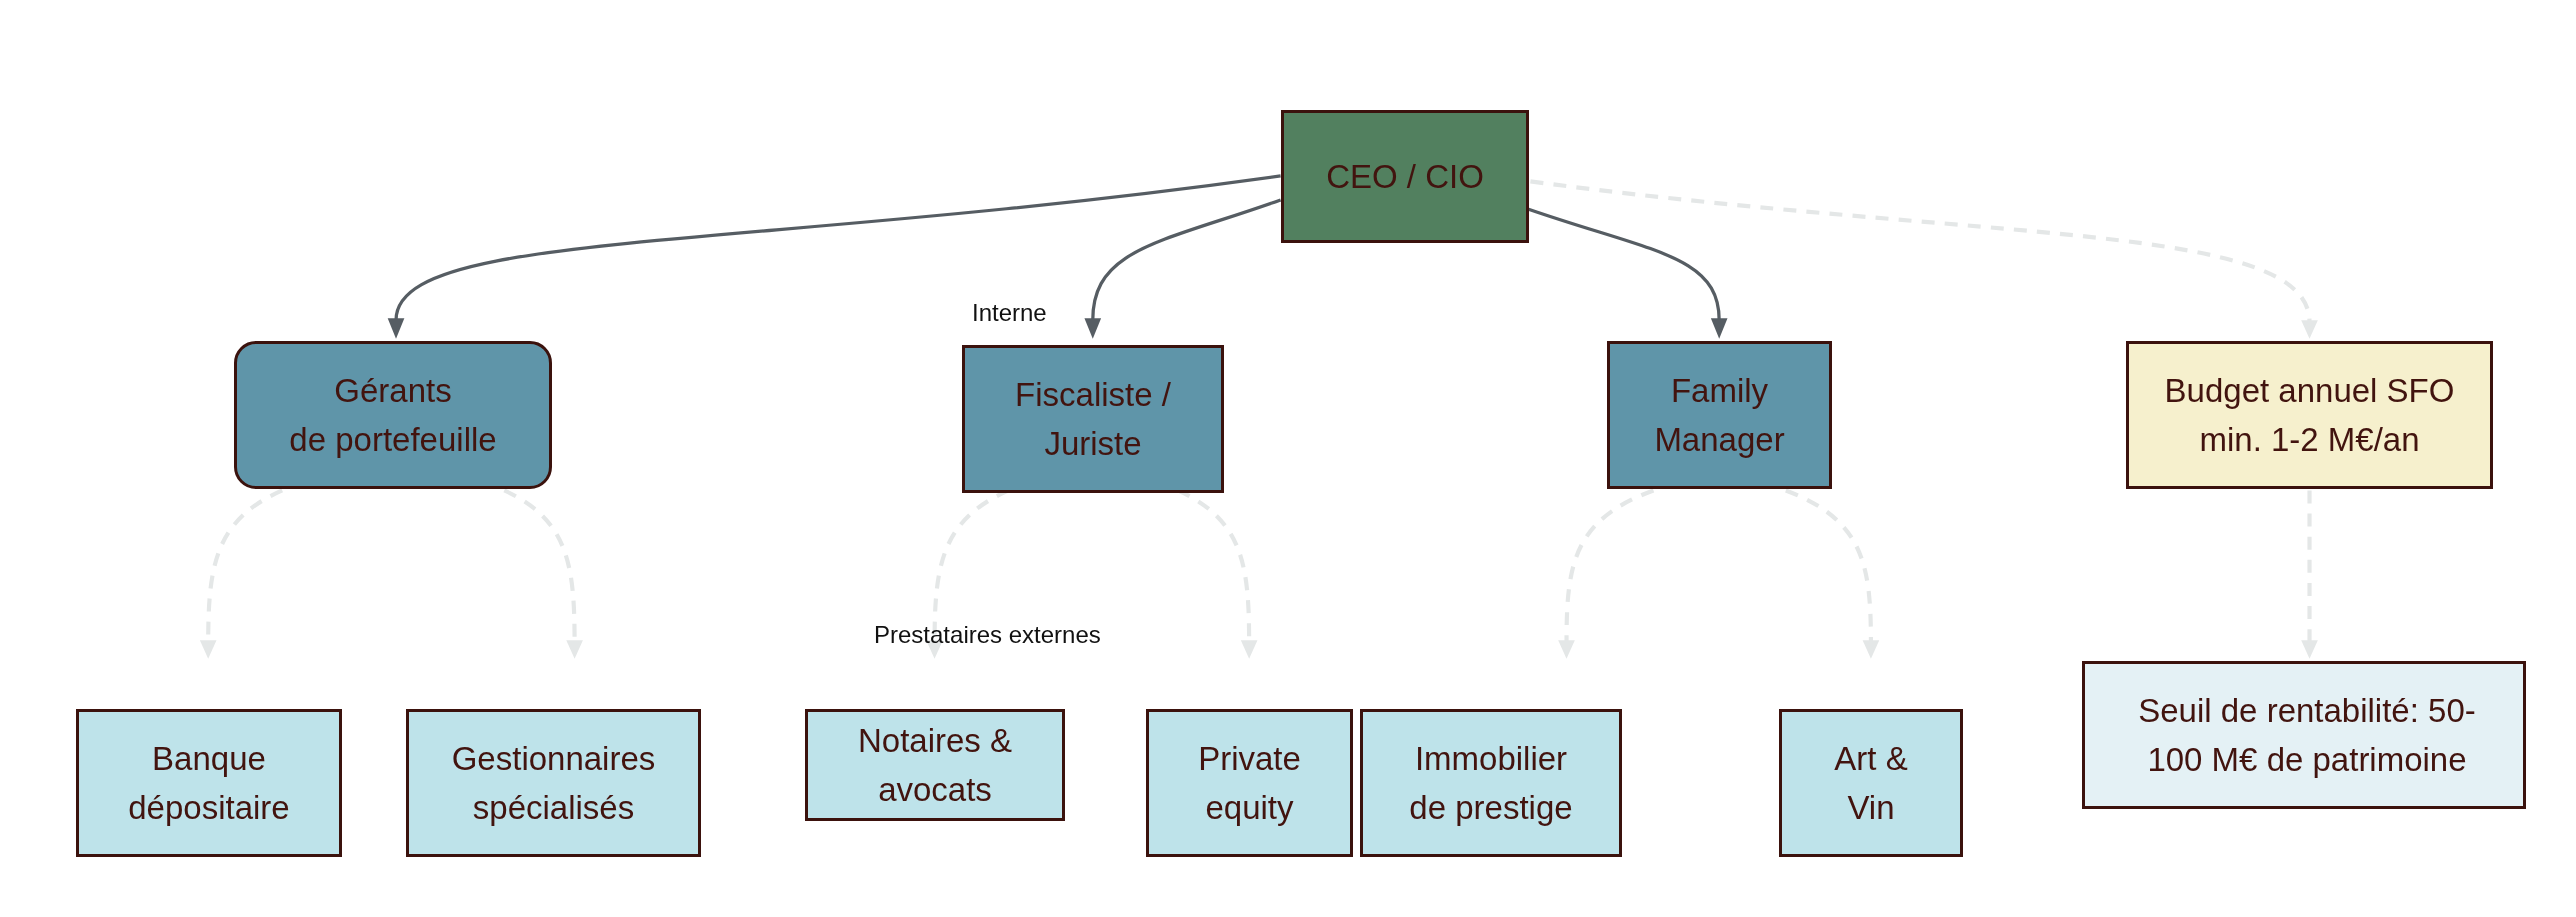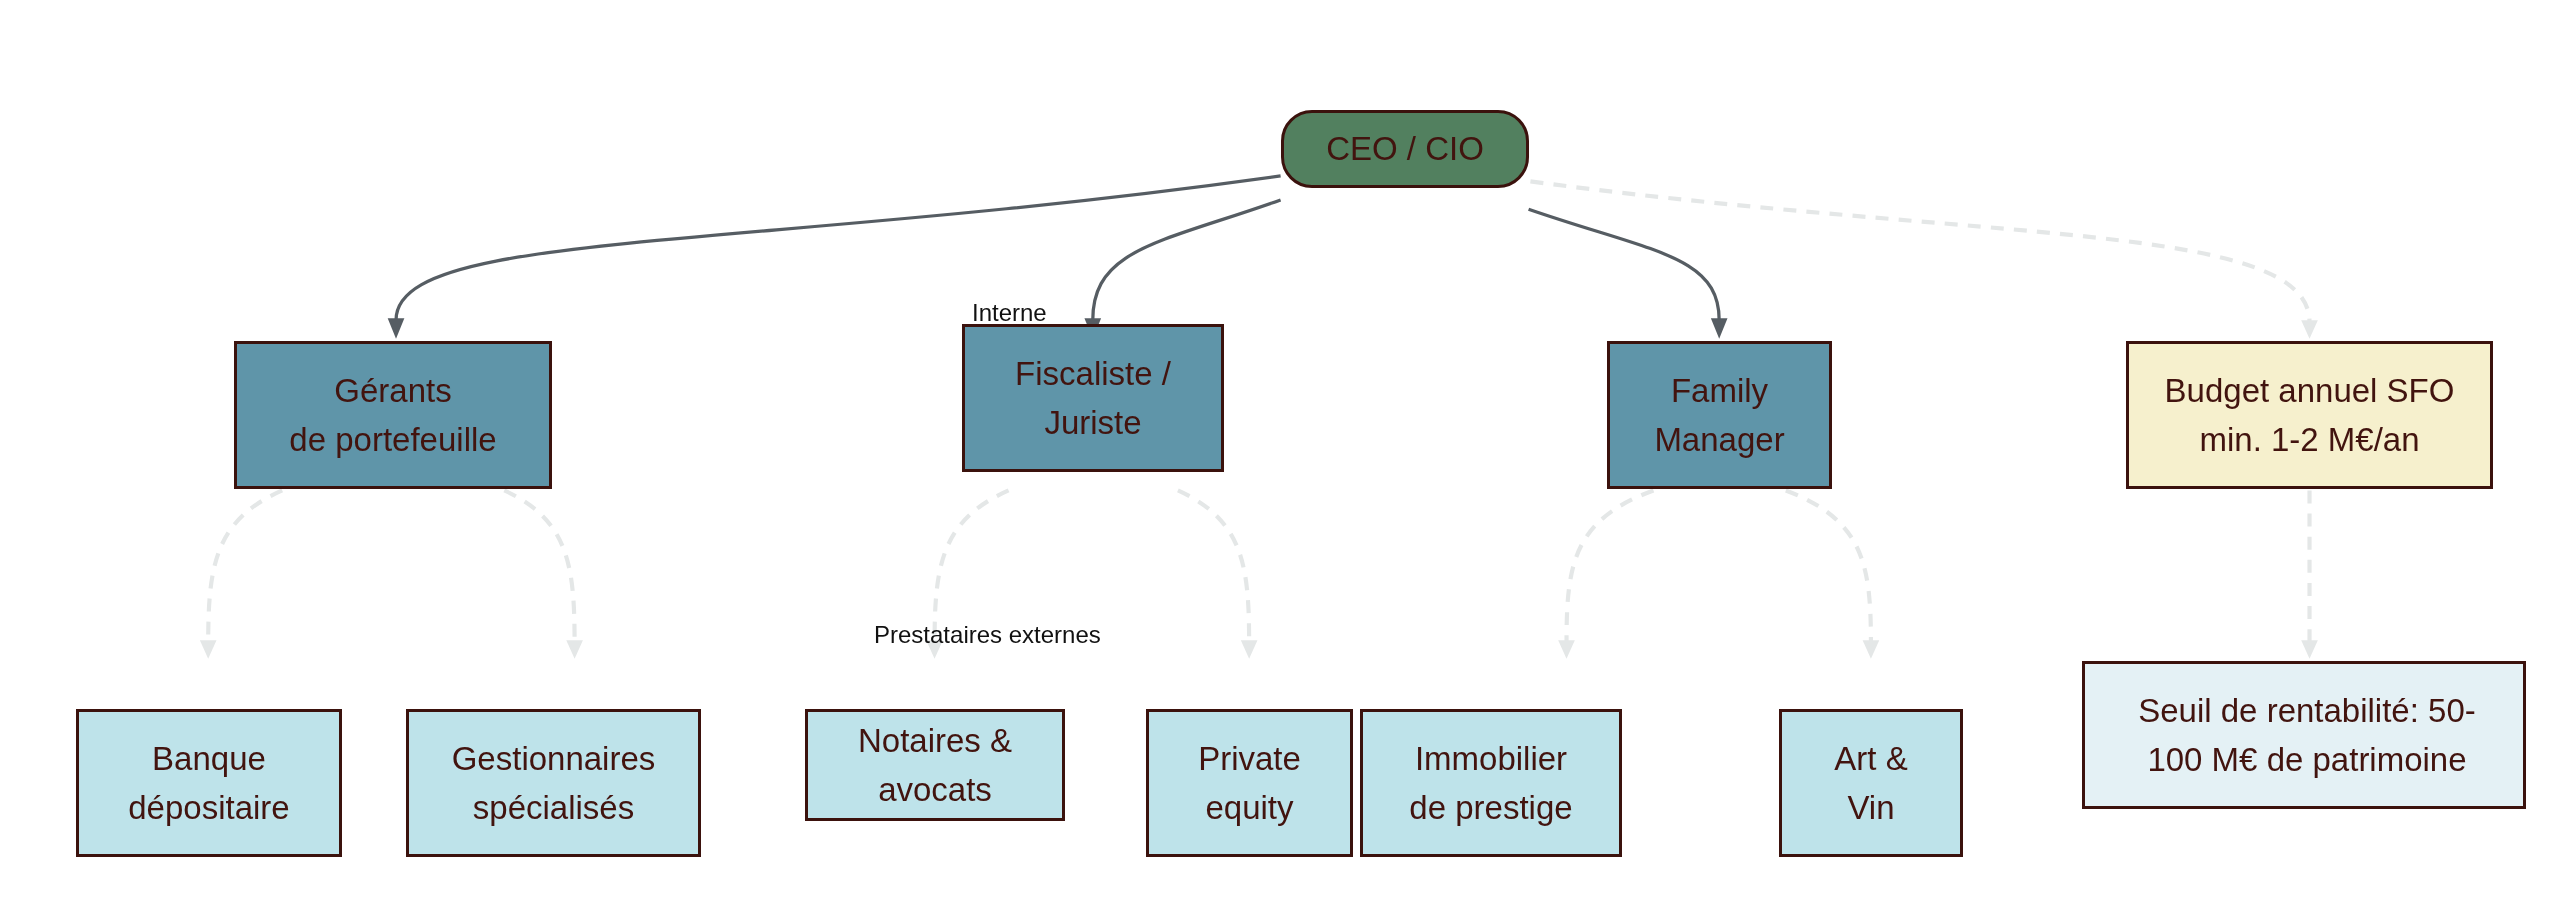--- a/index.html
+++ b/index.html
@@ -80,31 +80,31 @@
     <polygon class="head-dashed" points="2487,692 2505,692 2496,712"></polygon>
 
     <path class="conn-solid" d="M 1384 190 C 800 272, 428 248, 428 346"></path>
     <polygon class="head-solid" points="419,344 437,344 428,366"></polygon>
     <path class="conn-solid" d="M 1384 216 C 1255 262, 1181 268, 1181 346"></path>
     <polygon class="head-solid" points="1172,344 1190,344 1181,366"></polygon>
     <path class="conn-solid" d="M 1652 226 C 1785 272, 1858 276, 1858 346"></path>
     <polygon class="head-solid" points="1849,344 1867,344 1858,366"></polygon>
   </svg>
 
-  <div class="node node-ceo" style="left:1281px; top:110px; width:248px; height:78px;border-radius:31px;">
+  <div class="node node-ceo" style="left:1281px; top:110px; width:248px; height:133px;">
     <span>CEO / CIO</span>
   </div>
 
   <div class="float-label" style="left:972px; top:300px;">Interne</div>
 
-  <div class="node node-internal" style="left:234px; top:341px; width:318px; height:148px;">
+  <div class="node node-internal" style="left:234px; top:341px; width:318px; height:148px;border-radius:22px;">
     <span>Gérants
 de portefeuille</span>
   </div>
-  <div class="node node-internal" style="left:962px; top:324px; width:262px; height:148px;">
+  <div class="node node-internal" style="left:962px; top:345px; width:262px; height:148px;">
     <span>Fiscaliste /
 Juriste</span>
   </div>
   <div class="node node-internal" style="left:1607px; top:341px; width:225px; height:148px;">
     <span>Family
 Manager</span>
   </div>
   <div class="node node-budget" style="left:2126px; top:341px; width:367px; height:148px;">
     <span>Budget annuel SFO
 min. 1-2 M€/an</span>

